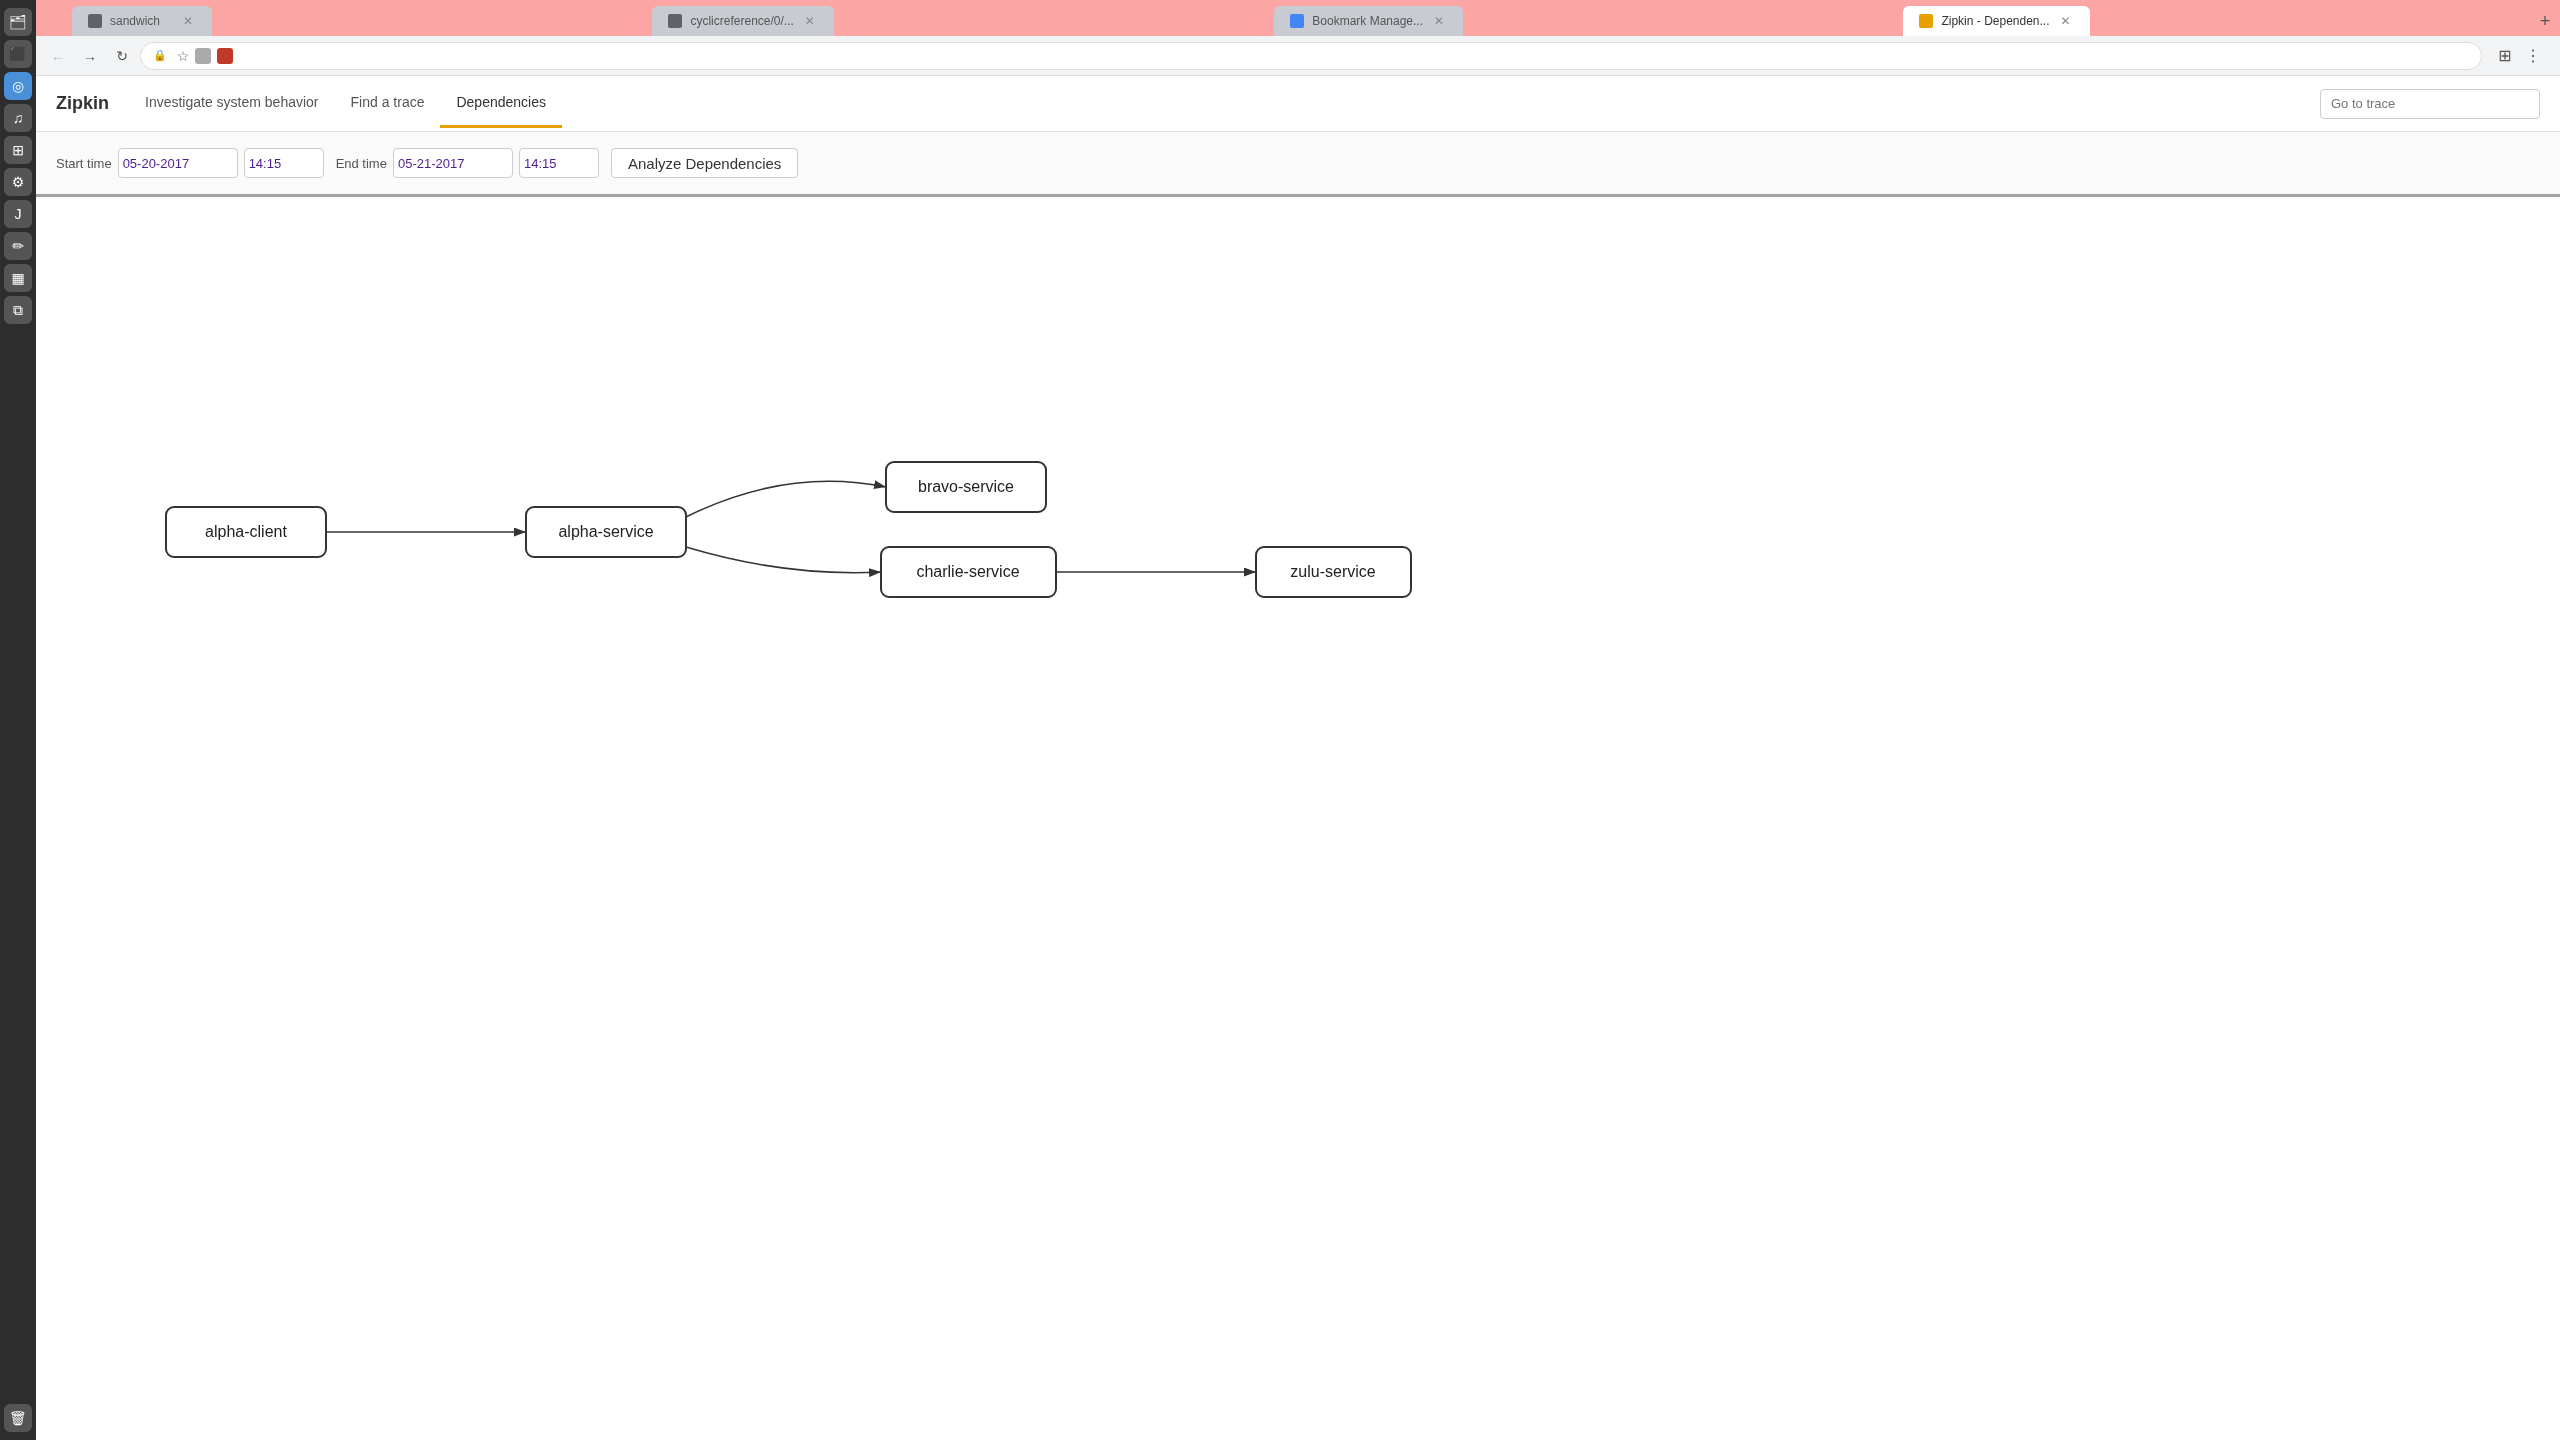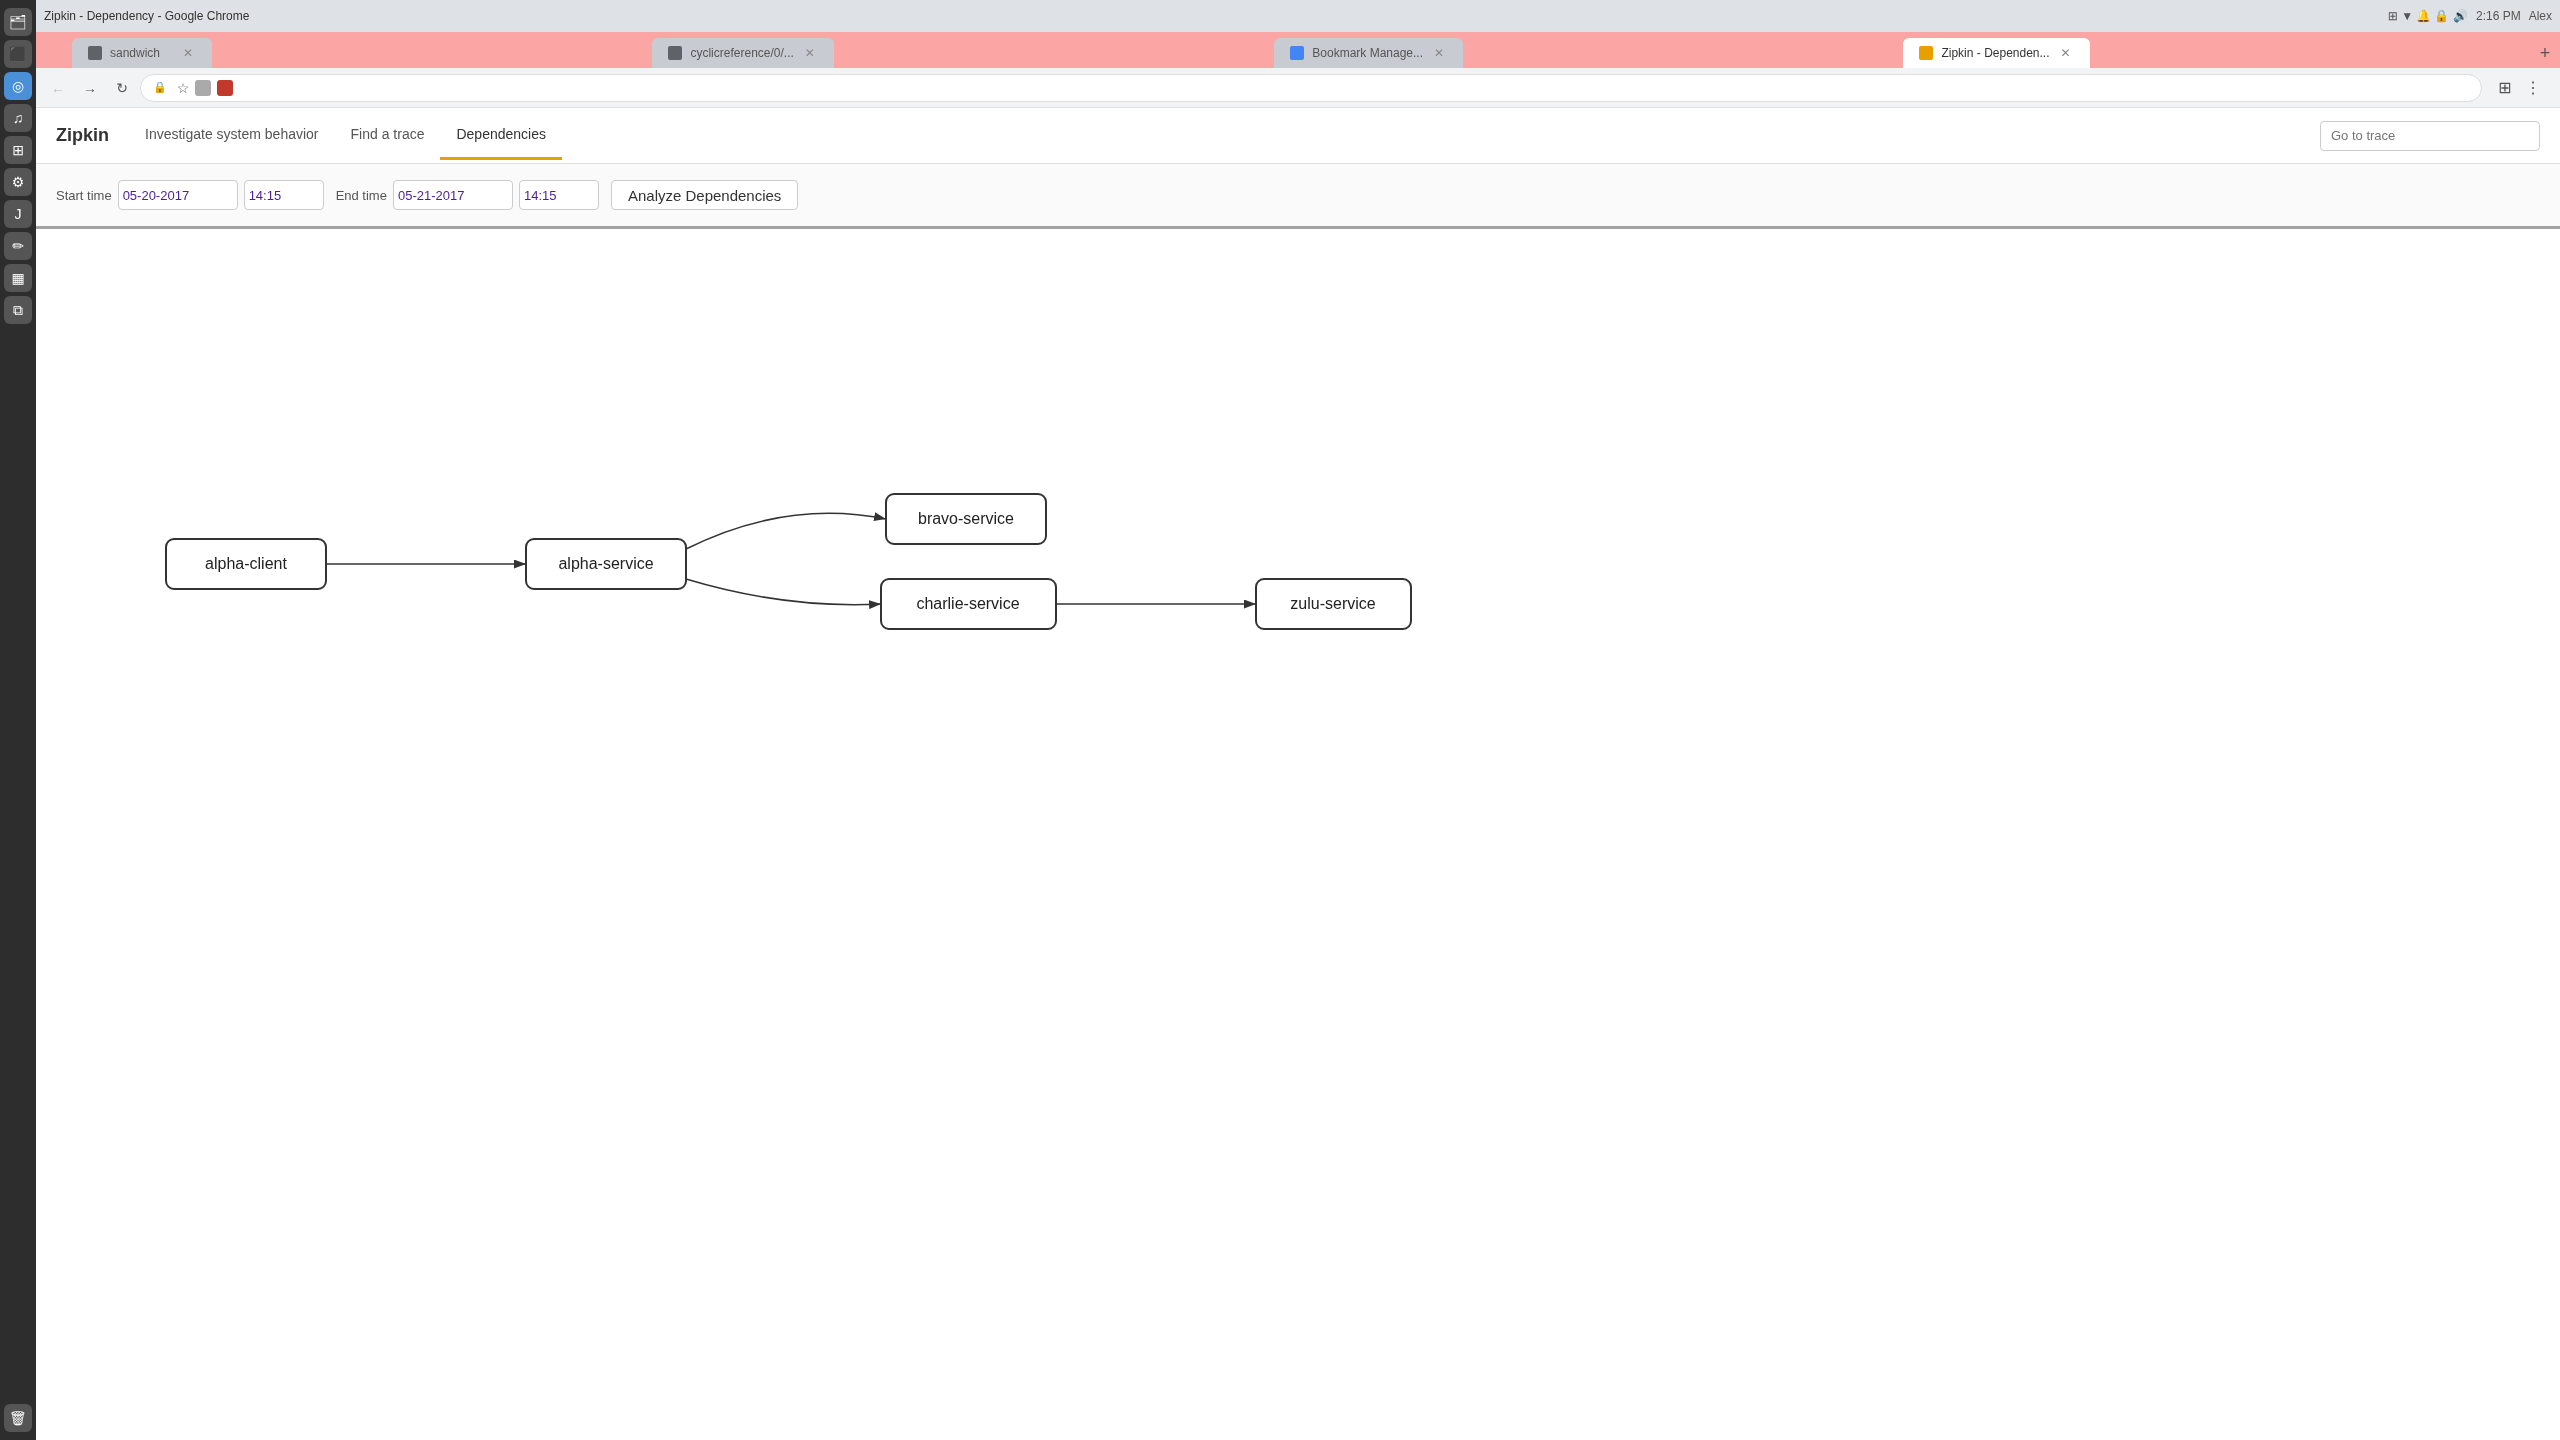--- a/index.html
+++ b/index.html
@@ -249,30 +249,20 @@
   <div class="os-icon">⚙</div>
   <div class="os-icon">J</div>
   <div class="os-icon">✏</div>
   <div class="os-icon">▦</div>
   <div class="os-icon">⧉</div>
   <div class="os-icon os-icon-bottom" style="margin-top:auto;">🗑</div>
 </div>
 
 <div class="browser-window" style="margin-left: 36px; width: calc(100vw - 36px);">
 
-  <div class="title-bar">
-    <div class="title-bar-left">
-      <span>Zipkin - Dependency - Google Chrome</span>
-    </div>
-    <div class="title-bar-right">
-      <span>⊞ ▼ 🔔 🔒 🔊</span>
-      <span>2:16 PM</span>
-      <span>Alex</span>
-    </div>
-  </div>
 
   <div class="tab-bar">
     <div class="tab">
       <span class="tab-favicon page"></span>
       <span class="tab-label">sandwich</span>
       <span class="tab-close">✕</span>
     </div>
     <div class="tab">
       <span class="tab-favicon page"></span>
       <span class="tab-label">cyclicreference/0/...</span>

